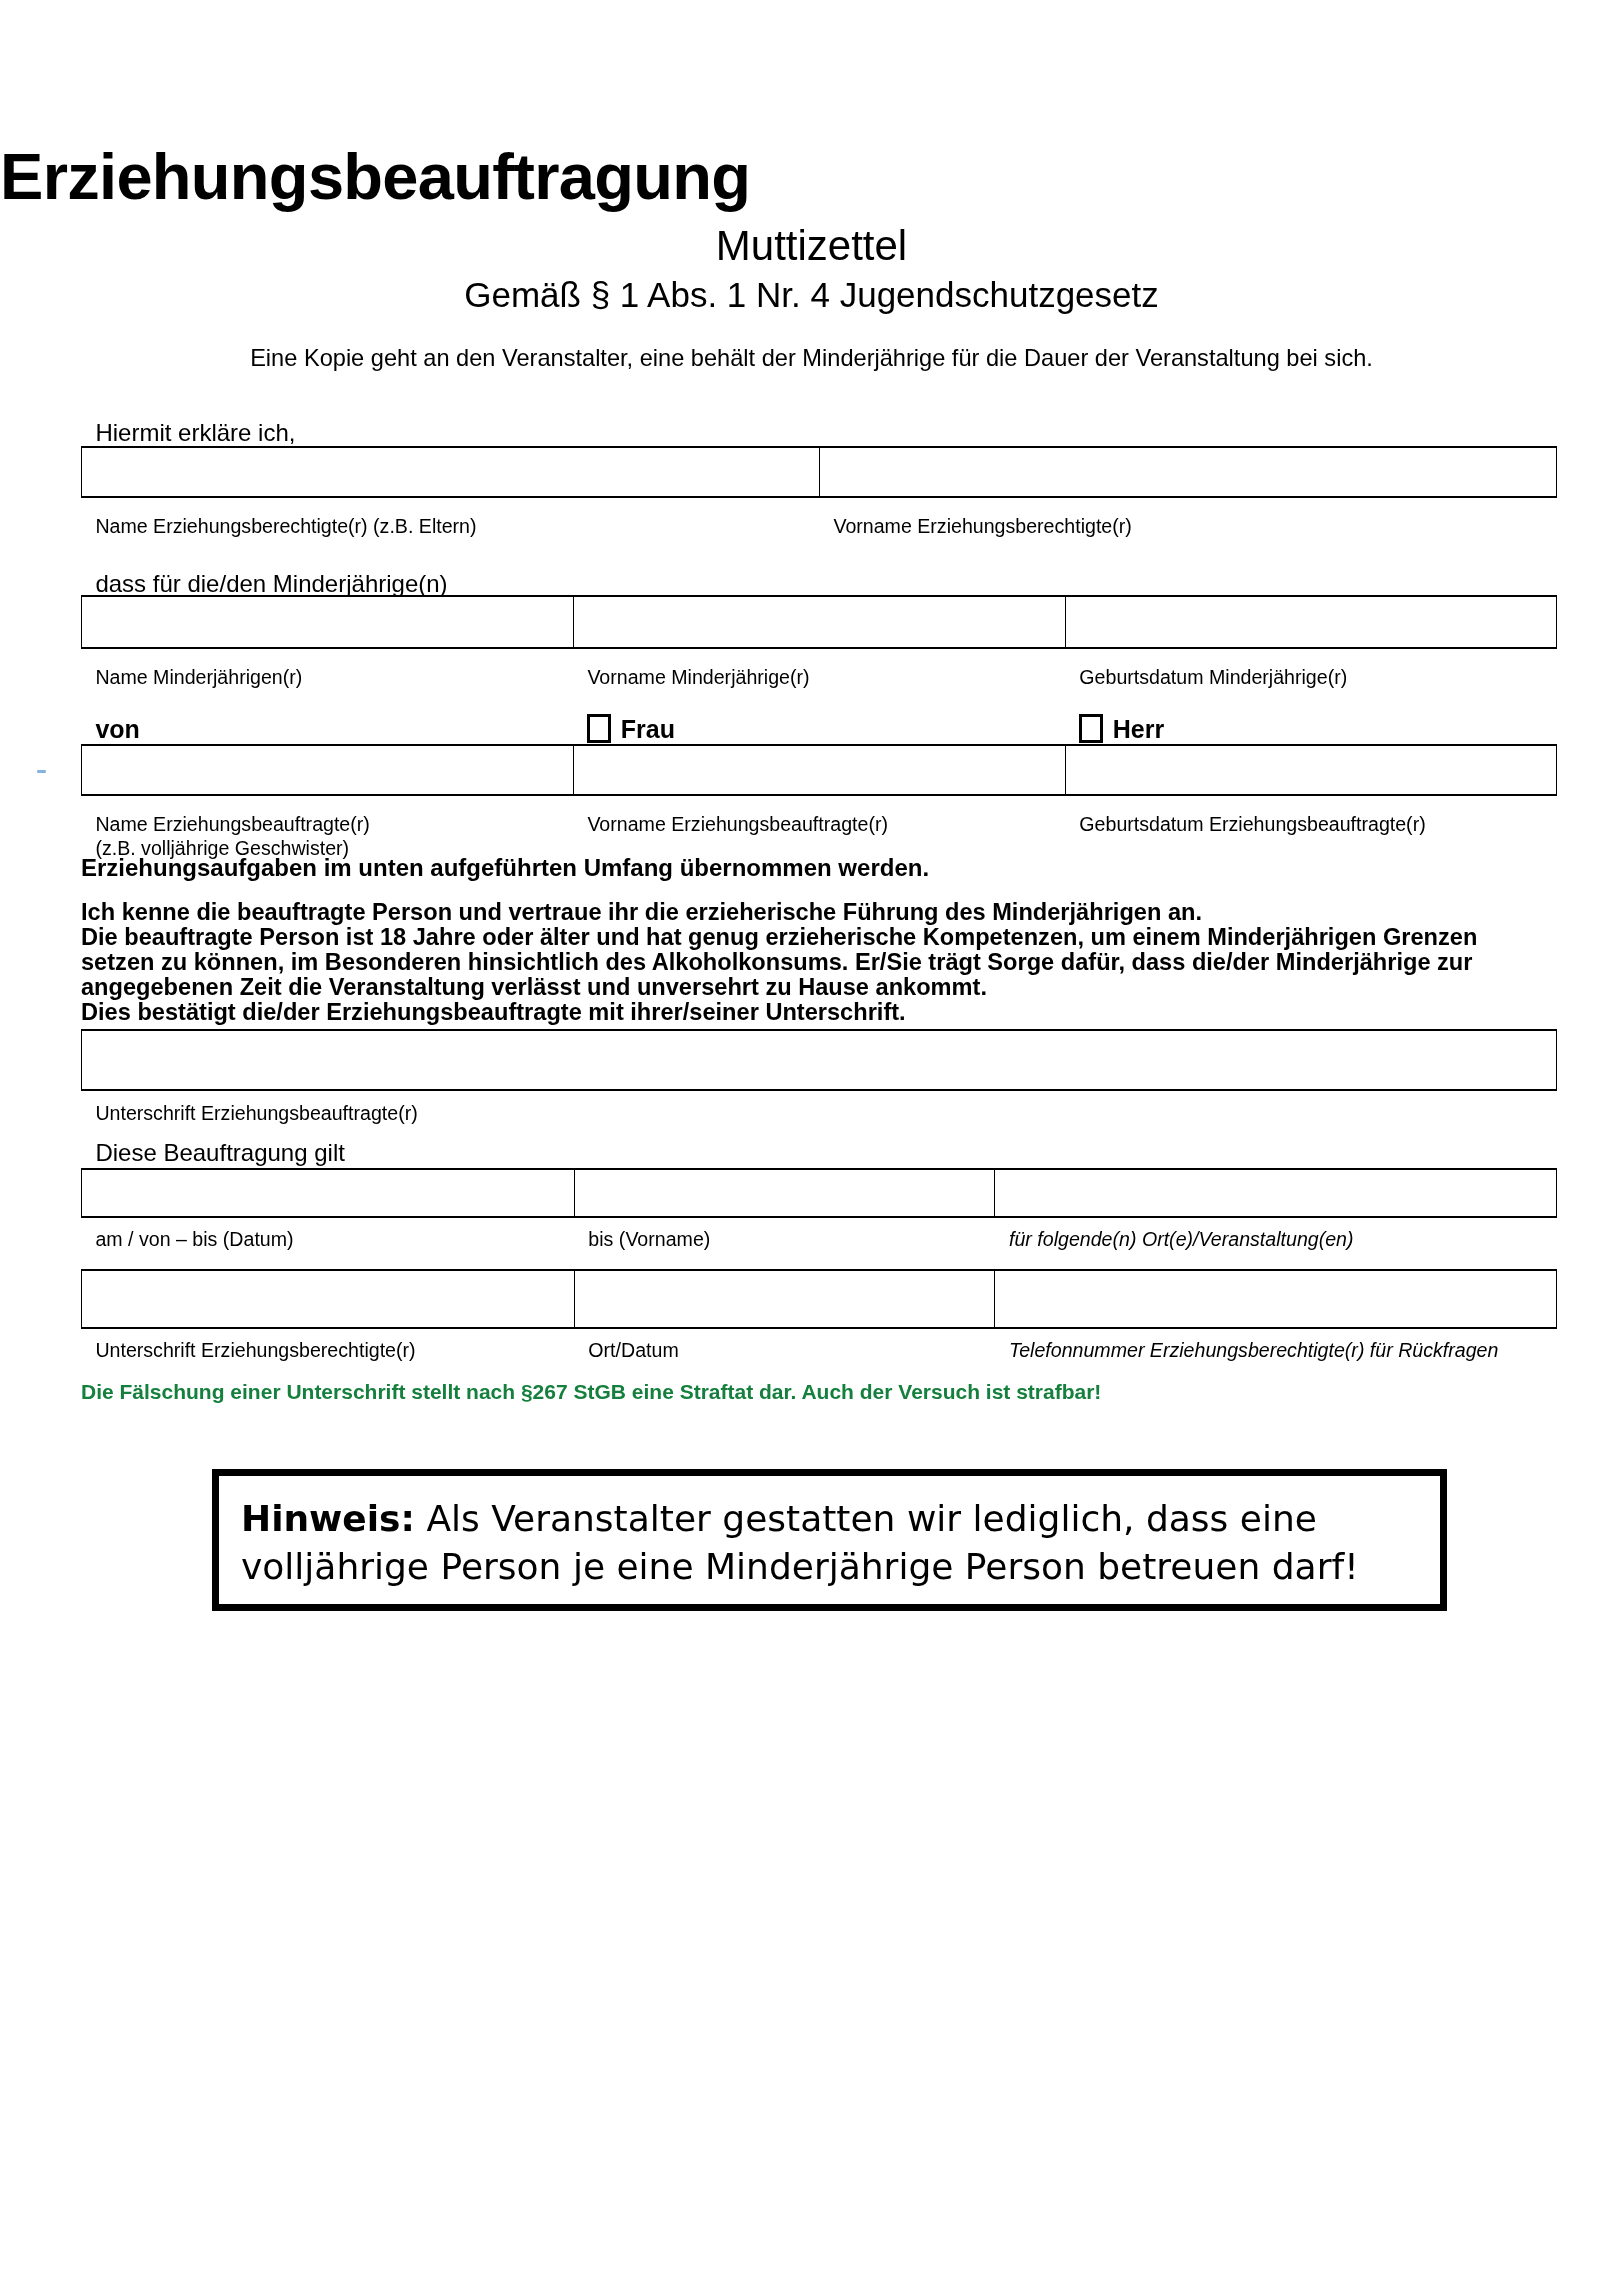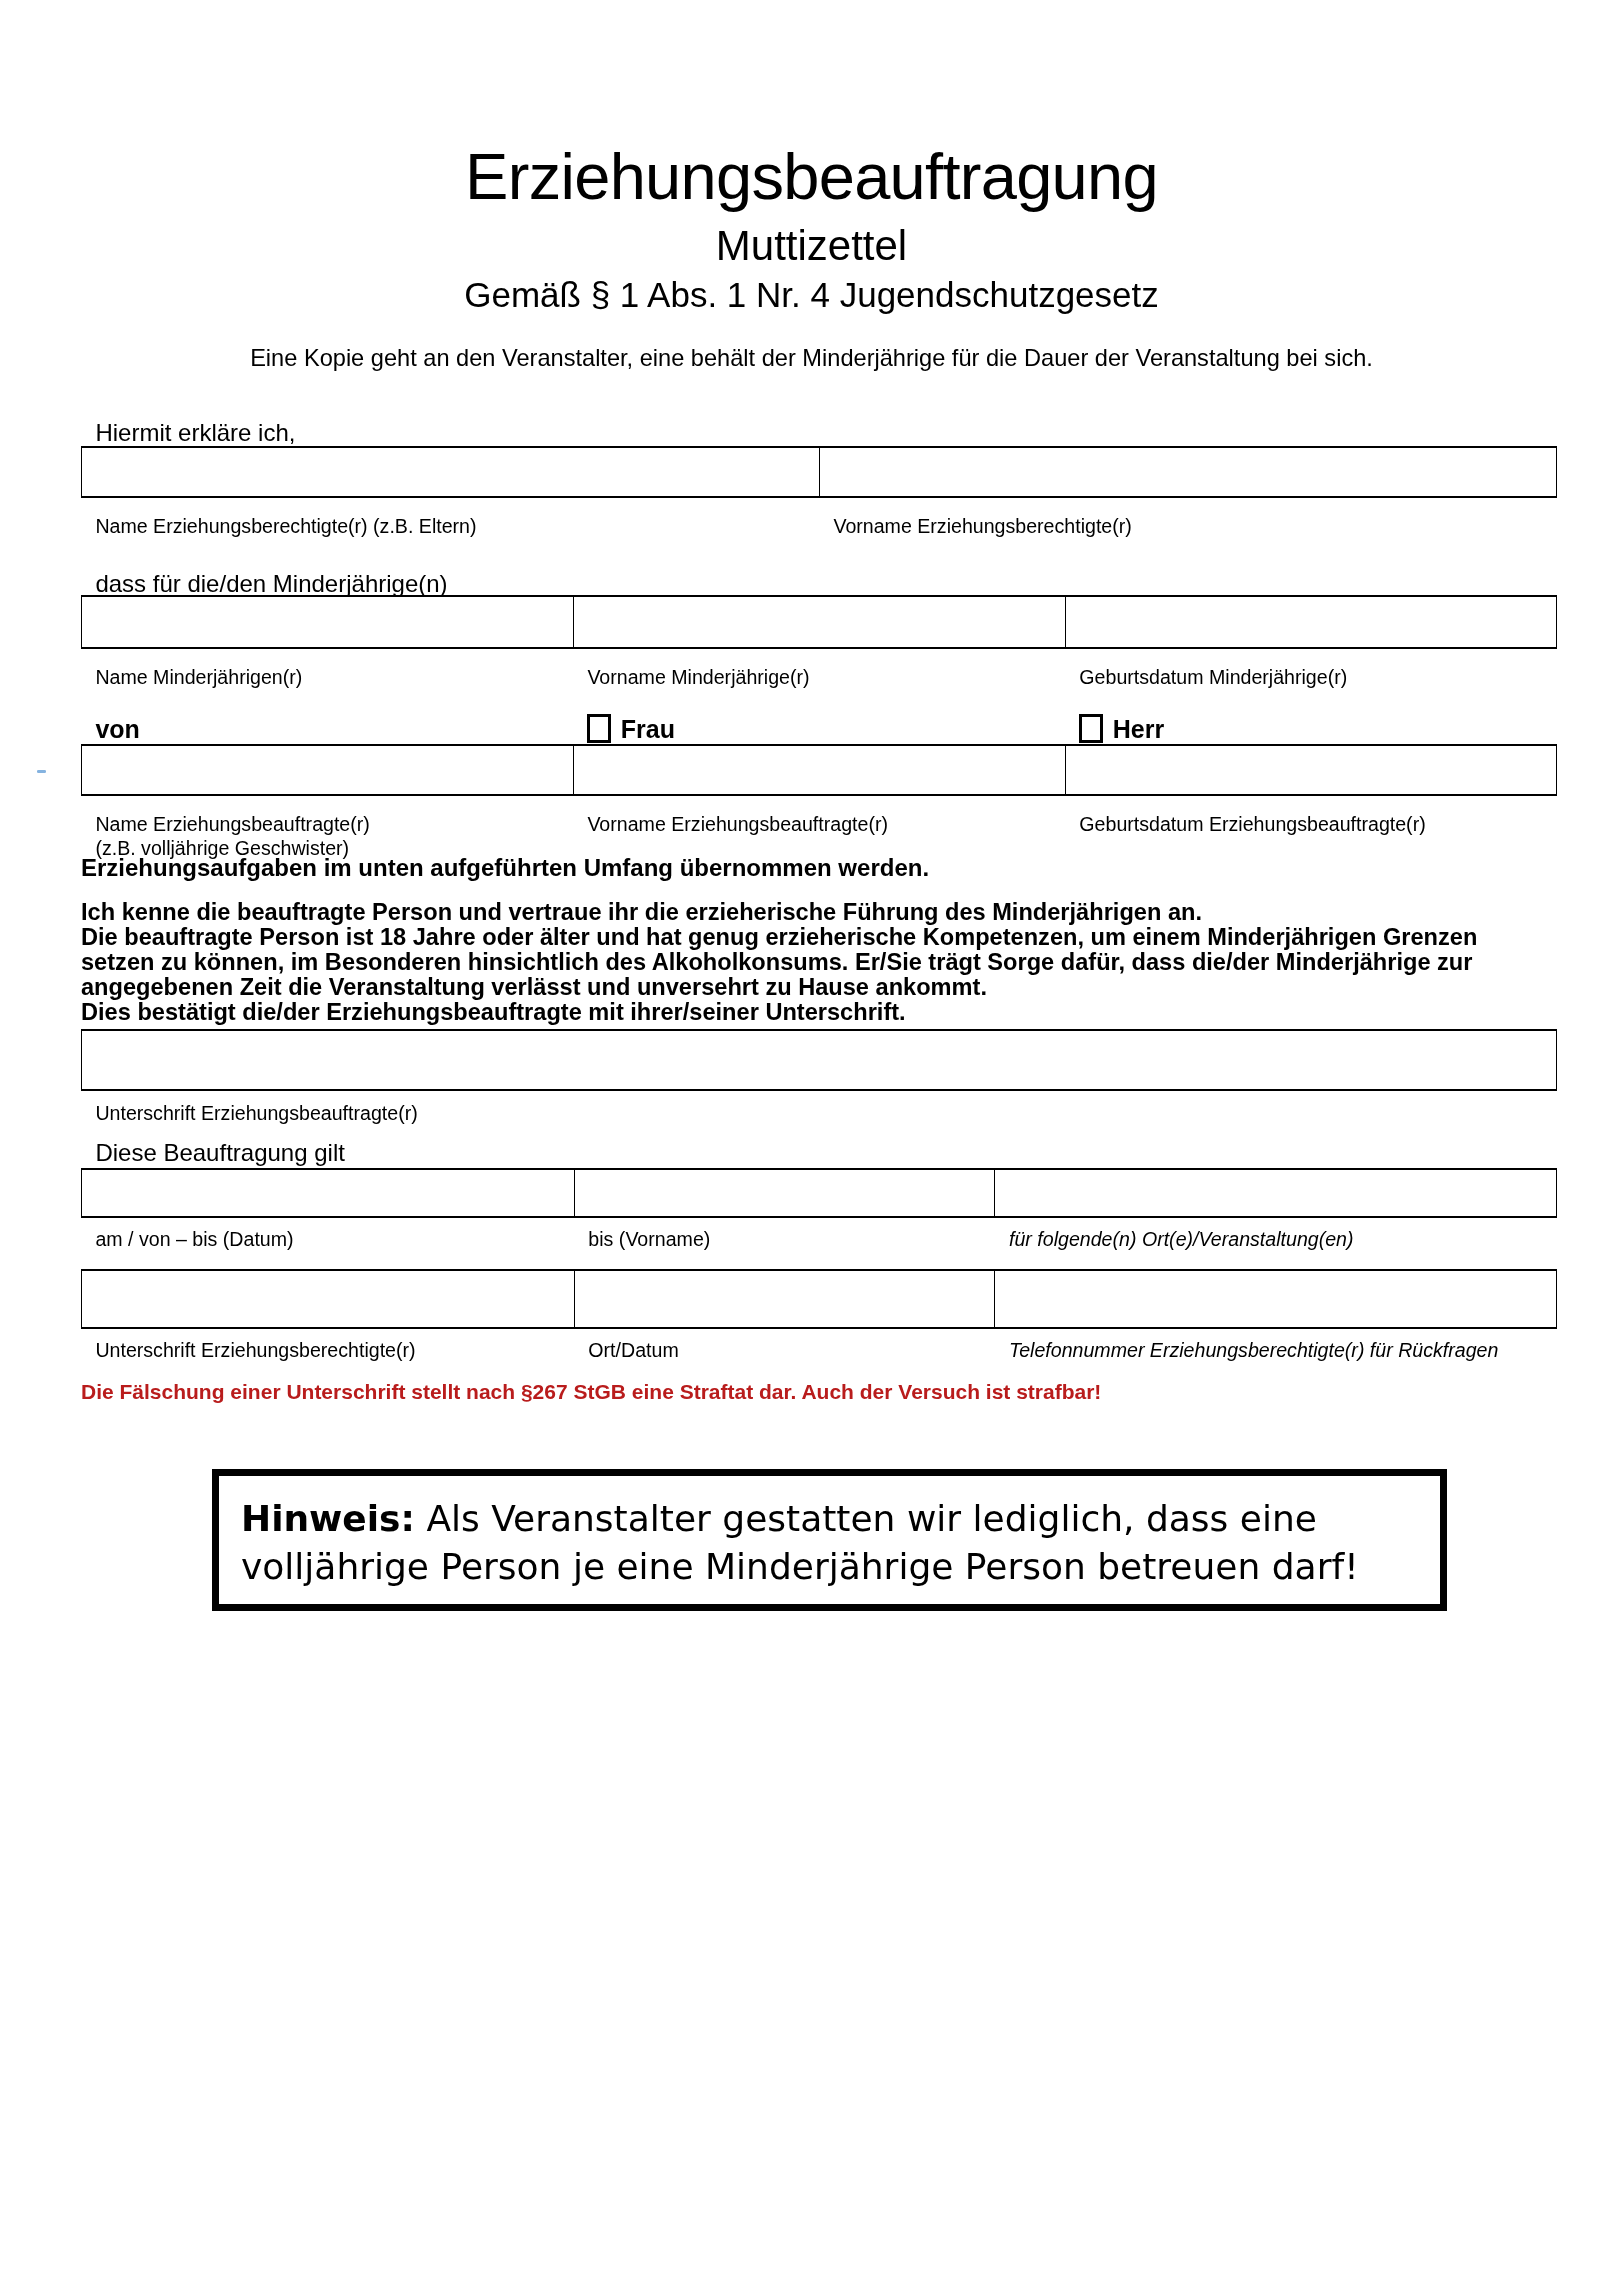--- a/index.html
+++ b/index.html
@@ -9,21 +9,21 @@
     width: 1623px;
     height: 2295px;
     background: #ffffff;
     font-family: "Liberation Sans", sans-serif;
     color: #000000;
     overflow: hidden;
   }
   .content { margin-left: 81px; width: 1476px; }
 
   
-  .title    { margin-top: 141px; font-size: 65px; font-weight: 400; line-height: 1.1; text-align: center; letter-spacing: -0.7px; }
+  .title    { margin-top: 141px; font-size: 65px; font-weight: 700; line-height: 1.1; letter-spacing: -0.7px; }
   .subtitle { margin-top: 9.2px;  font-size: 42px;  font-weight: 400; line-height: 1.15; text-align: center; }
   .law      { margin-top: 5.2px;   font-size: 35px;  font-weight: 400; line-height: 1.15; text-align: center; }
   .copy-note{ margin-top: 30px;  font-size: 23.6px;  line-height: 1.15; text-align: center; }
 
   
   .sec-heading { font-size: 24px; font-weight: 400; line-height: 1.15; padding-left: 14.4px; }
   .h-guardian  { margin-top: 46px; }
   .h-minor     { margin-top: 32px; }
   .h-validity  { margin-top: 14.4px; }
 
@@ -68,21 +68,21 @@
   }
 
   
   .continuation { margin-top: -6.5px; font-size: 24px; font-weight: 700; line-height: 1.15; }
   .statement { margin-top: 18.3px; font-size: 23.6px; font-weight: 700; line-height: 25px; }
   .statement div { white-space: nowrap; }
 
   .sig-label { margin-top: 10.5px; font-size: 19.6px; padding-left: 14.4px; }
 
   
-  .warning { margin-top: 18.3px; font-size: 21px; font-weight: 700; color: #b91c1c; line-height: 1.15; }
+  .warning { margin-top: 18.3px; font-size: 21px; font-weight: 700; color: #15803d; line-height: 1.15; }
 
   
   .notice-box {
     margin-top: 65px;
     margin-left: 131px;
     width: 1235px;
     border: 7.9px solid #000;
     padding: 19px 22px 13px 22px;
     font-family: "DejaVu Sans", sans-serif;
     font-size: 36px;

